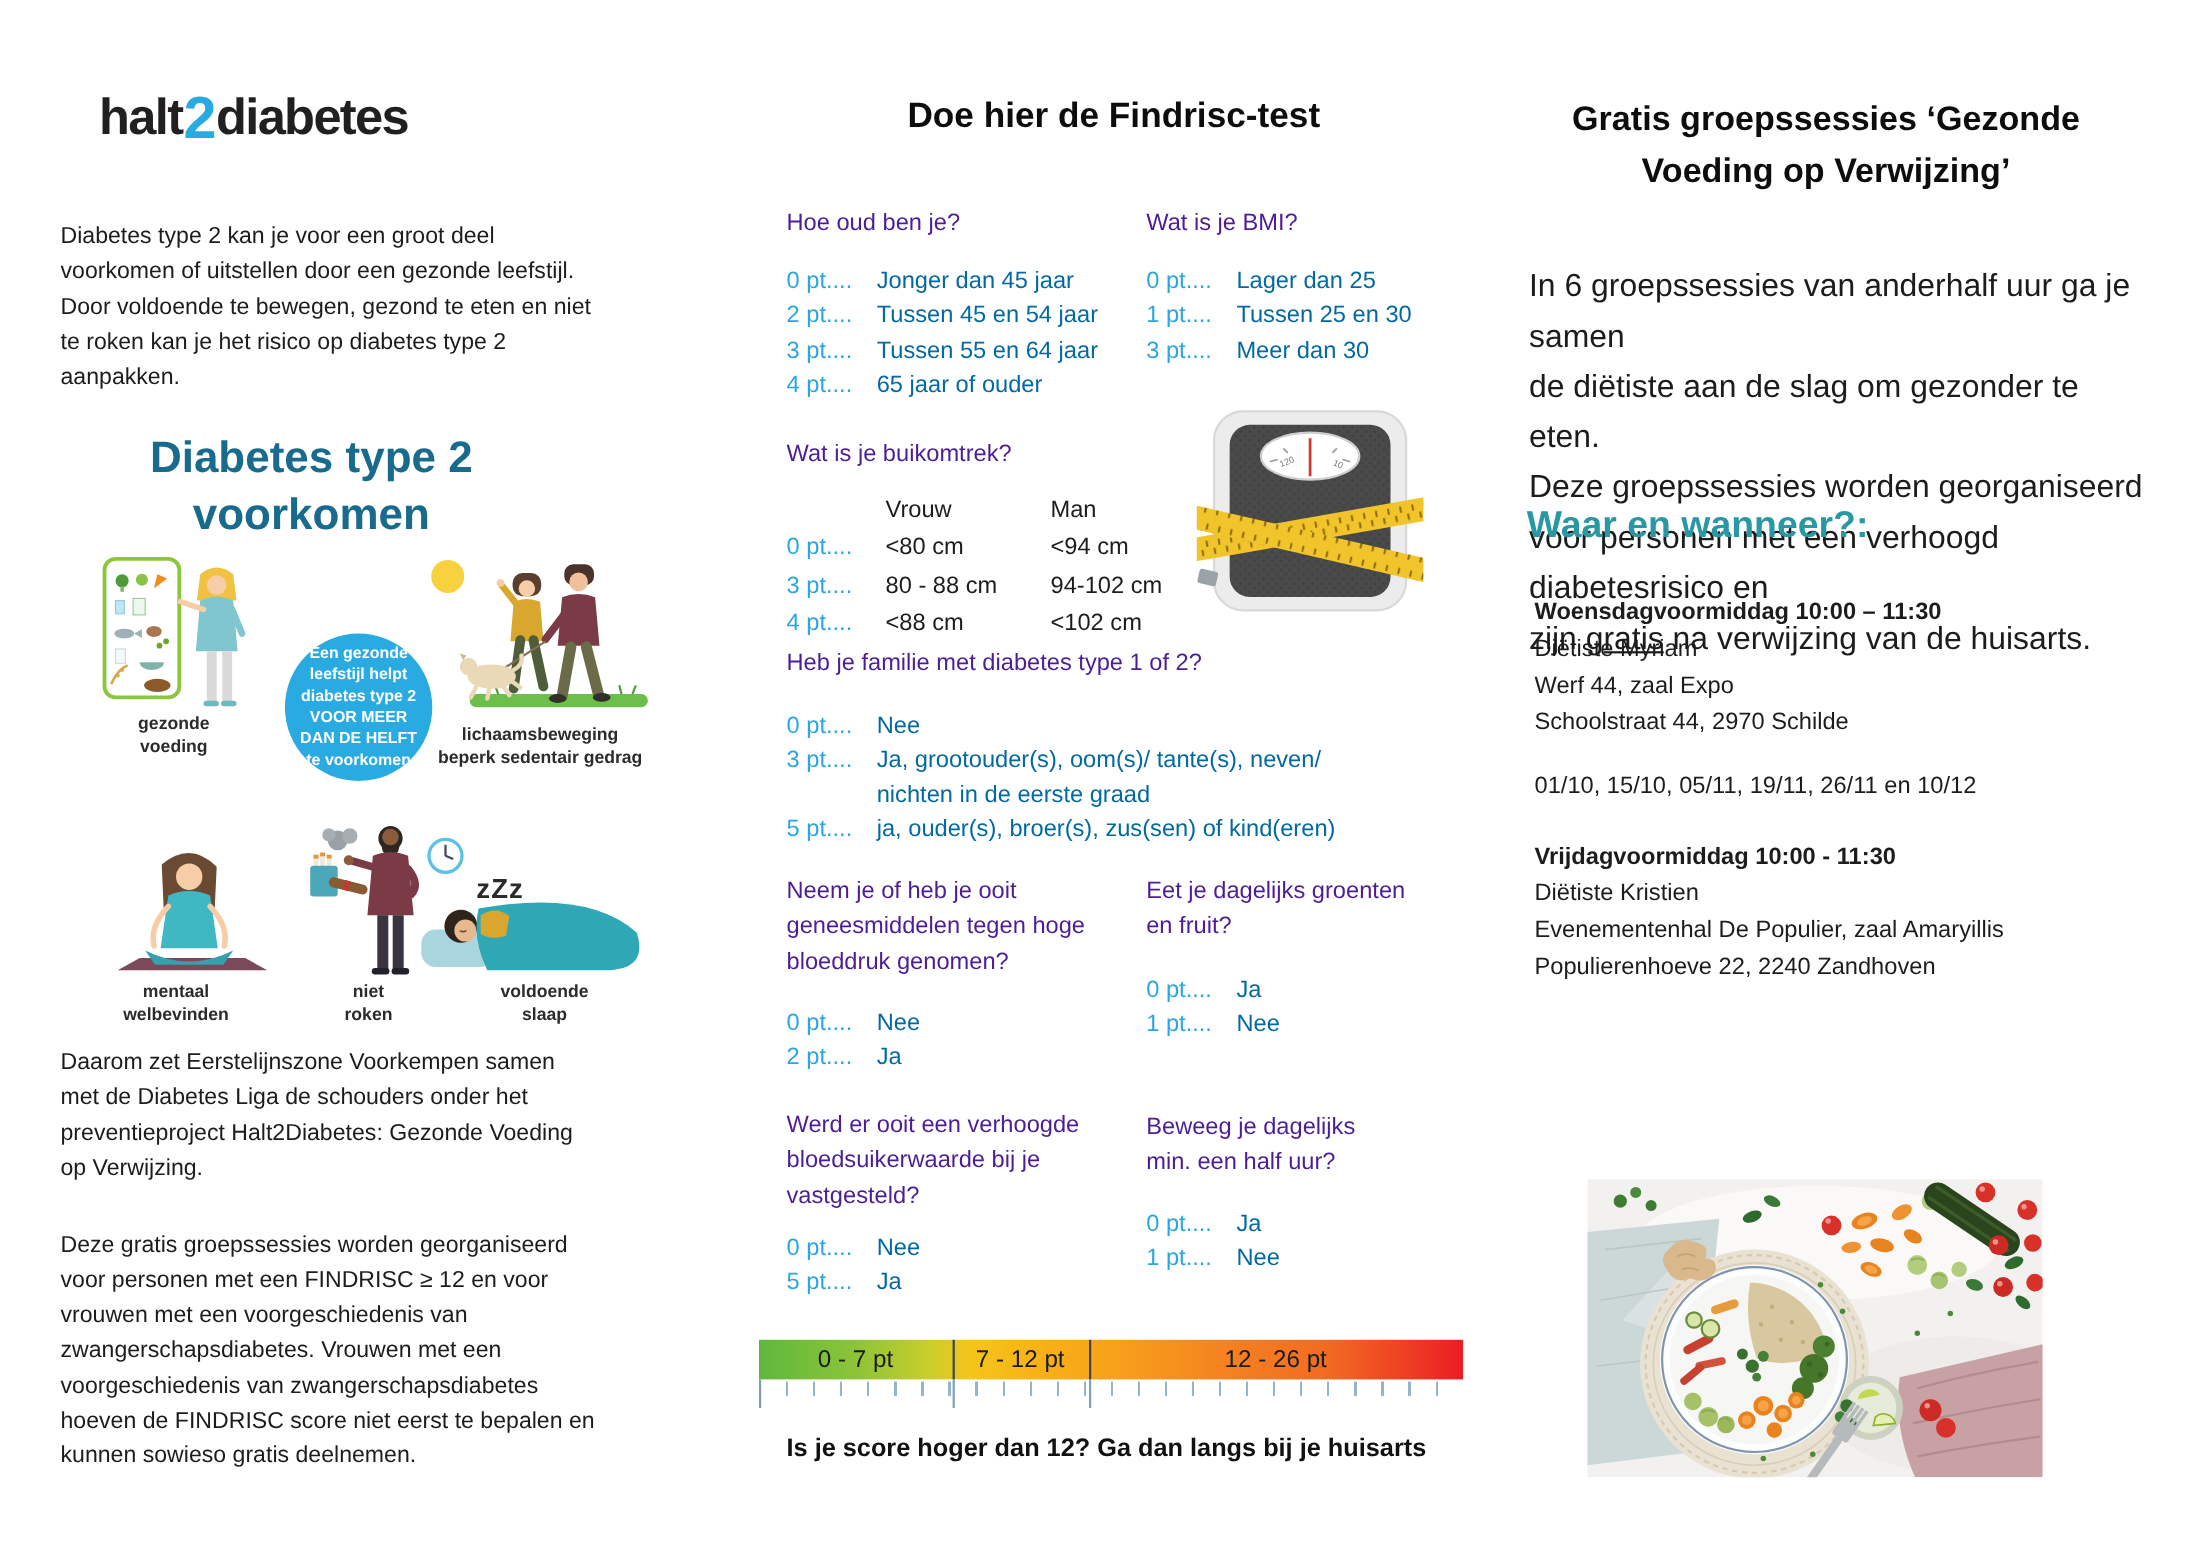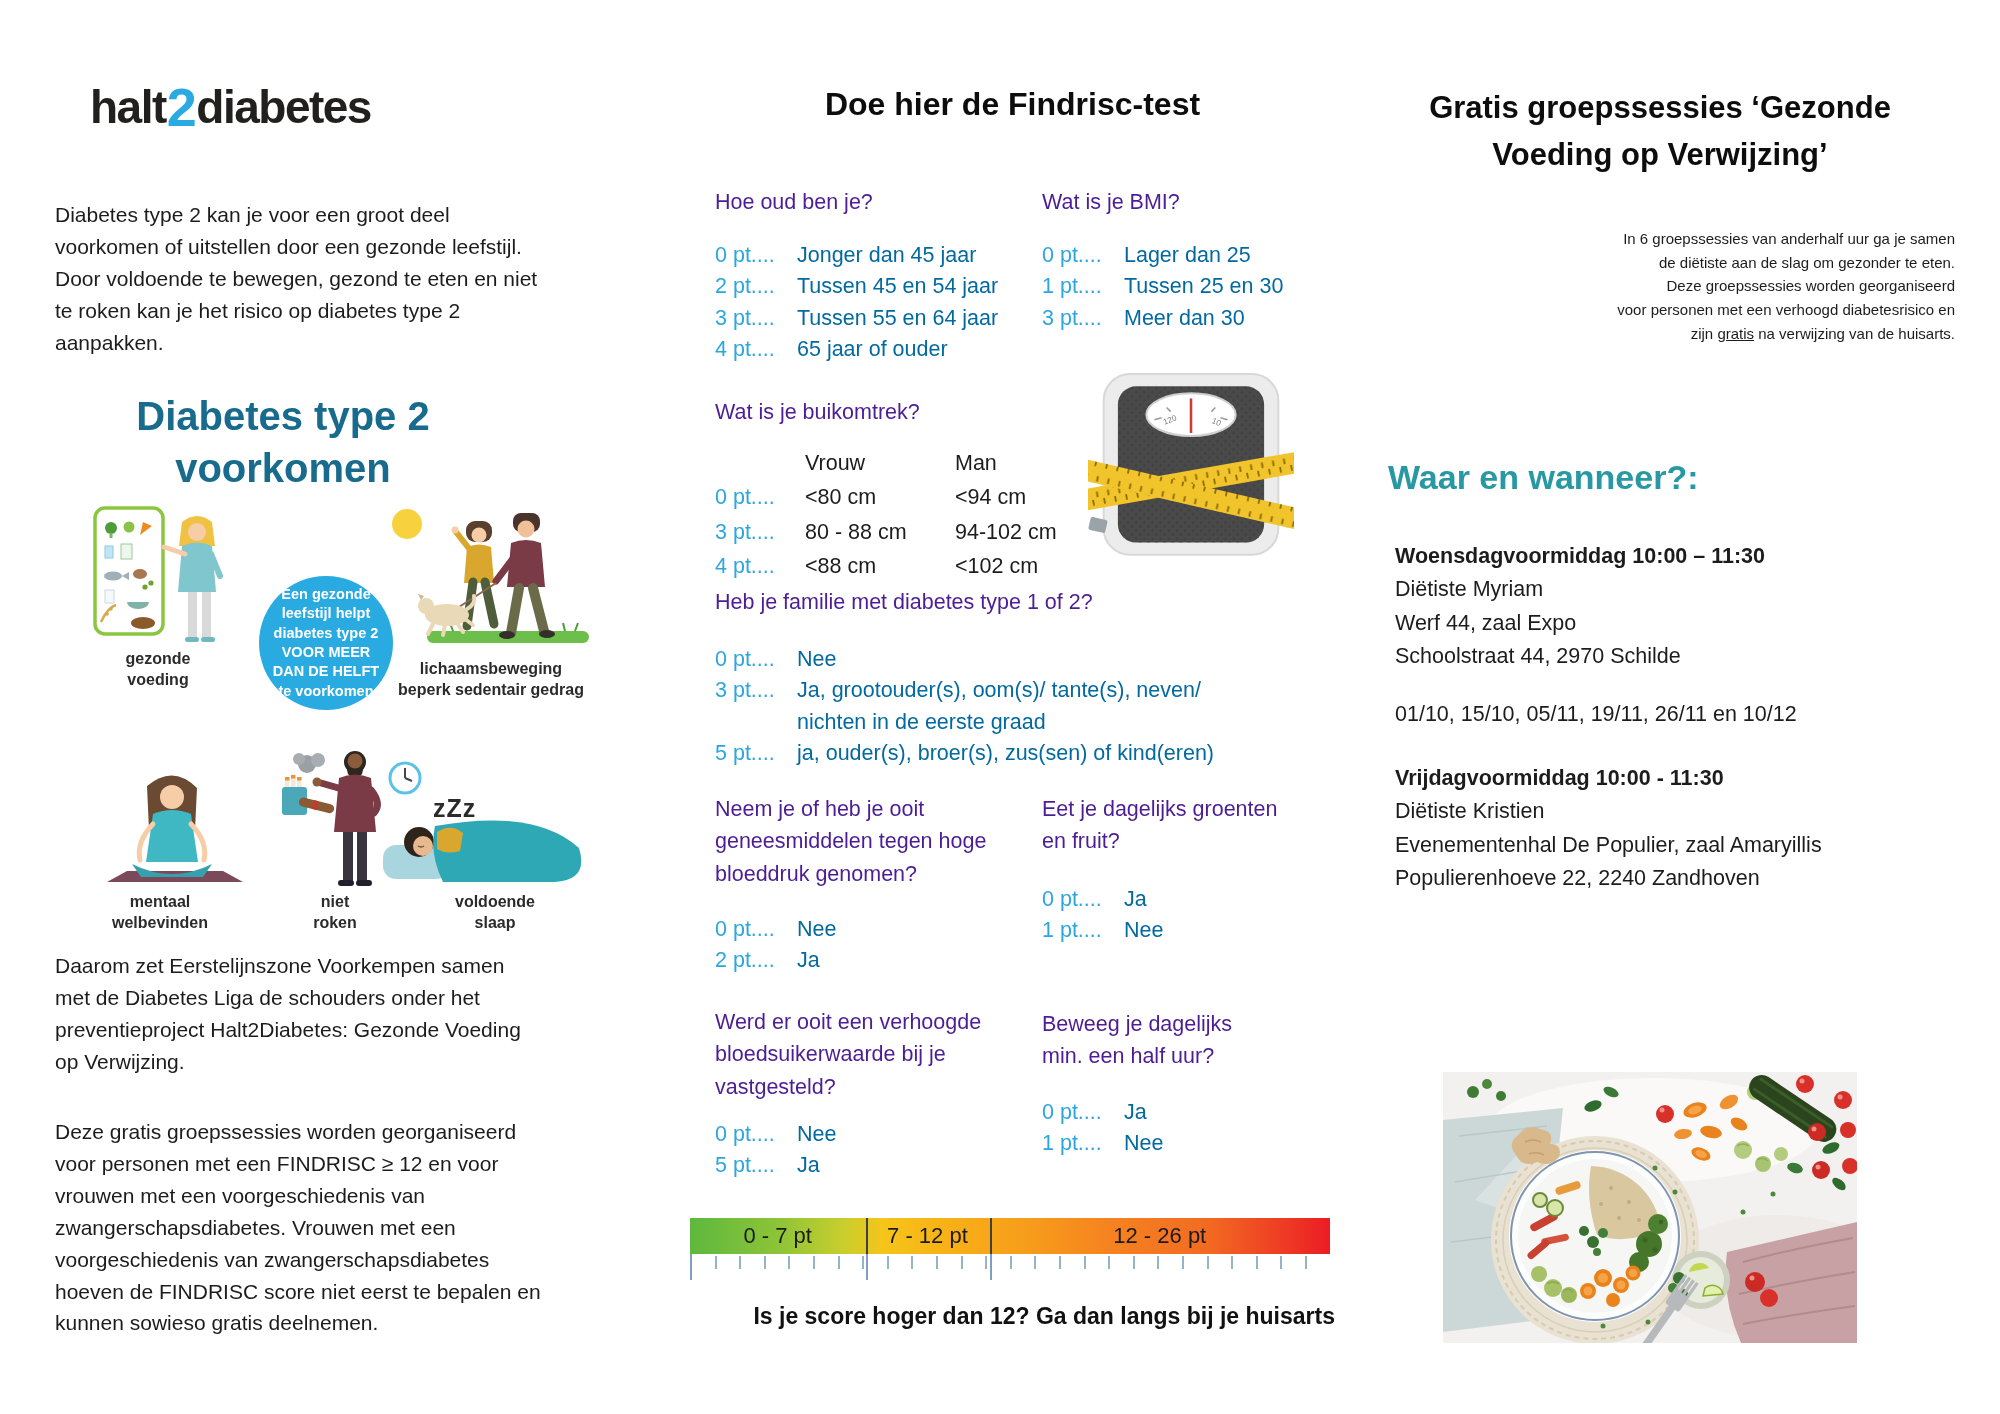--- a/index.html
+++ b/index.html
@@ -61,27 +61,27 @@
     background:linear-gradient(to right,#5eb83e 0%,#8ec437 14%,#c9ce2d 24%,#f5c51a 30%,#f8b116 40%,#f79e1b 52%,#f58220 66%,#f26a22 81%,#ee3a24 93%,#ec1c24 100%); }
   .scorebar .divider { position:absolute; top:0; width:2px; height:36px; background:#3d4246; }
   .div1 { left:27.5%; } .div2 { left:46.8%; }
   .seg-label { position:absolute; top:5px; transform:translateX(-50%); font-size:22px; color:#1b1b1b; white-space:nowrap; }
   .seg1 { left:13.7%; } .seg2 { left:37.1%; } .seg3 { left:73.4%; }
   .tickrow { position:absolute; left:0; top:1254px; width:640px; height:28px; }
   .tickrow .ticks { position:absolute; left:0; top:2px; right:0; height:13px;
     background:repeating-linear-gradient(to right,#96b3c9 0,#96b3c9 2px,transparent 2px,transparent 24.6px); }
   .tickrow .longtick { position:absolute; top:0; width:2px; height:26px; background:#7fa0bd; }
   .lt0 { left:0; } .lt1 { left:27.5%; } .lt2 { left:46.8%; }
-  .fin-footer { position:absolute; left:25px; top:1303px; width:620px; font-size:23px; font-weight:bold; color:#111;text-align:right; }
+  .fin-footer { position:absolute; left:25px; top:1303px; width:620px; font-size:23px; font-weight:bold; color:#111; }
 
   
   .col-right { position:absolute; left:1360px; top:0; width:600px; height:1414px; }
   .gr-title { position:absolute; left:0; top:85px; width:600px; margin:0; text-align:center;
               font-size:31px; font-weight:bold; color:#0d0d0d; line-height:1.5; }
-  .gr-intro { position:absolute; left:30px; top:227px; width:565px; font-size:15px; line-height:1.58;text-align:right; }
+  .gr-intro { position:absolute; left:30px; top:238px; width:565px; font-size:29px; line-height:1.58; }
   .gr-intro .uline { text-decoration:underline; }
   .waar { position:absolute; left:28px; top:458px; margin:0; font-size:34px; font-weight:bold; color:#2899a4; }
   .session { position:absolute; left:35px; width:560px; font-size:21.5px; line-height:1.55; }
   .sess1 { top:540px; } .sess2 { top:762px; }
   .session .sess-title { font-weight:bold; }
   .dates { position:absolute; left:35px; width:560px; font-size:21.5px; }
   .dates1 { top:702px; } .dates2 { top:920px; }
   .photo-svg { position:absolute; left:83px; top:1072px; width:414px; height:271px; }
 </style>
 </head>

